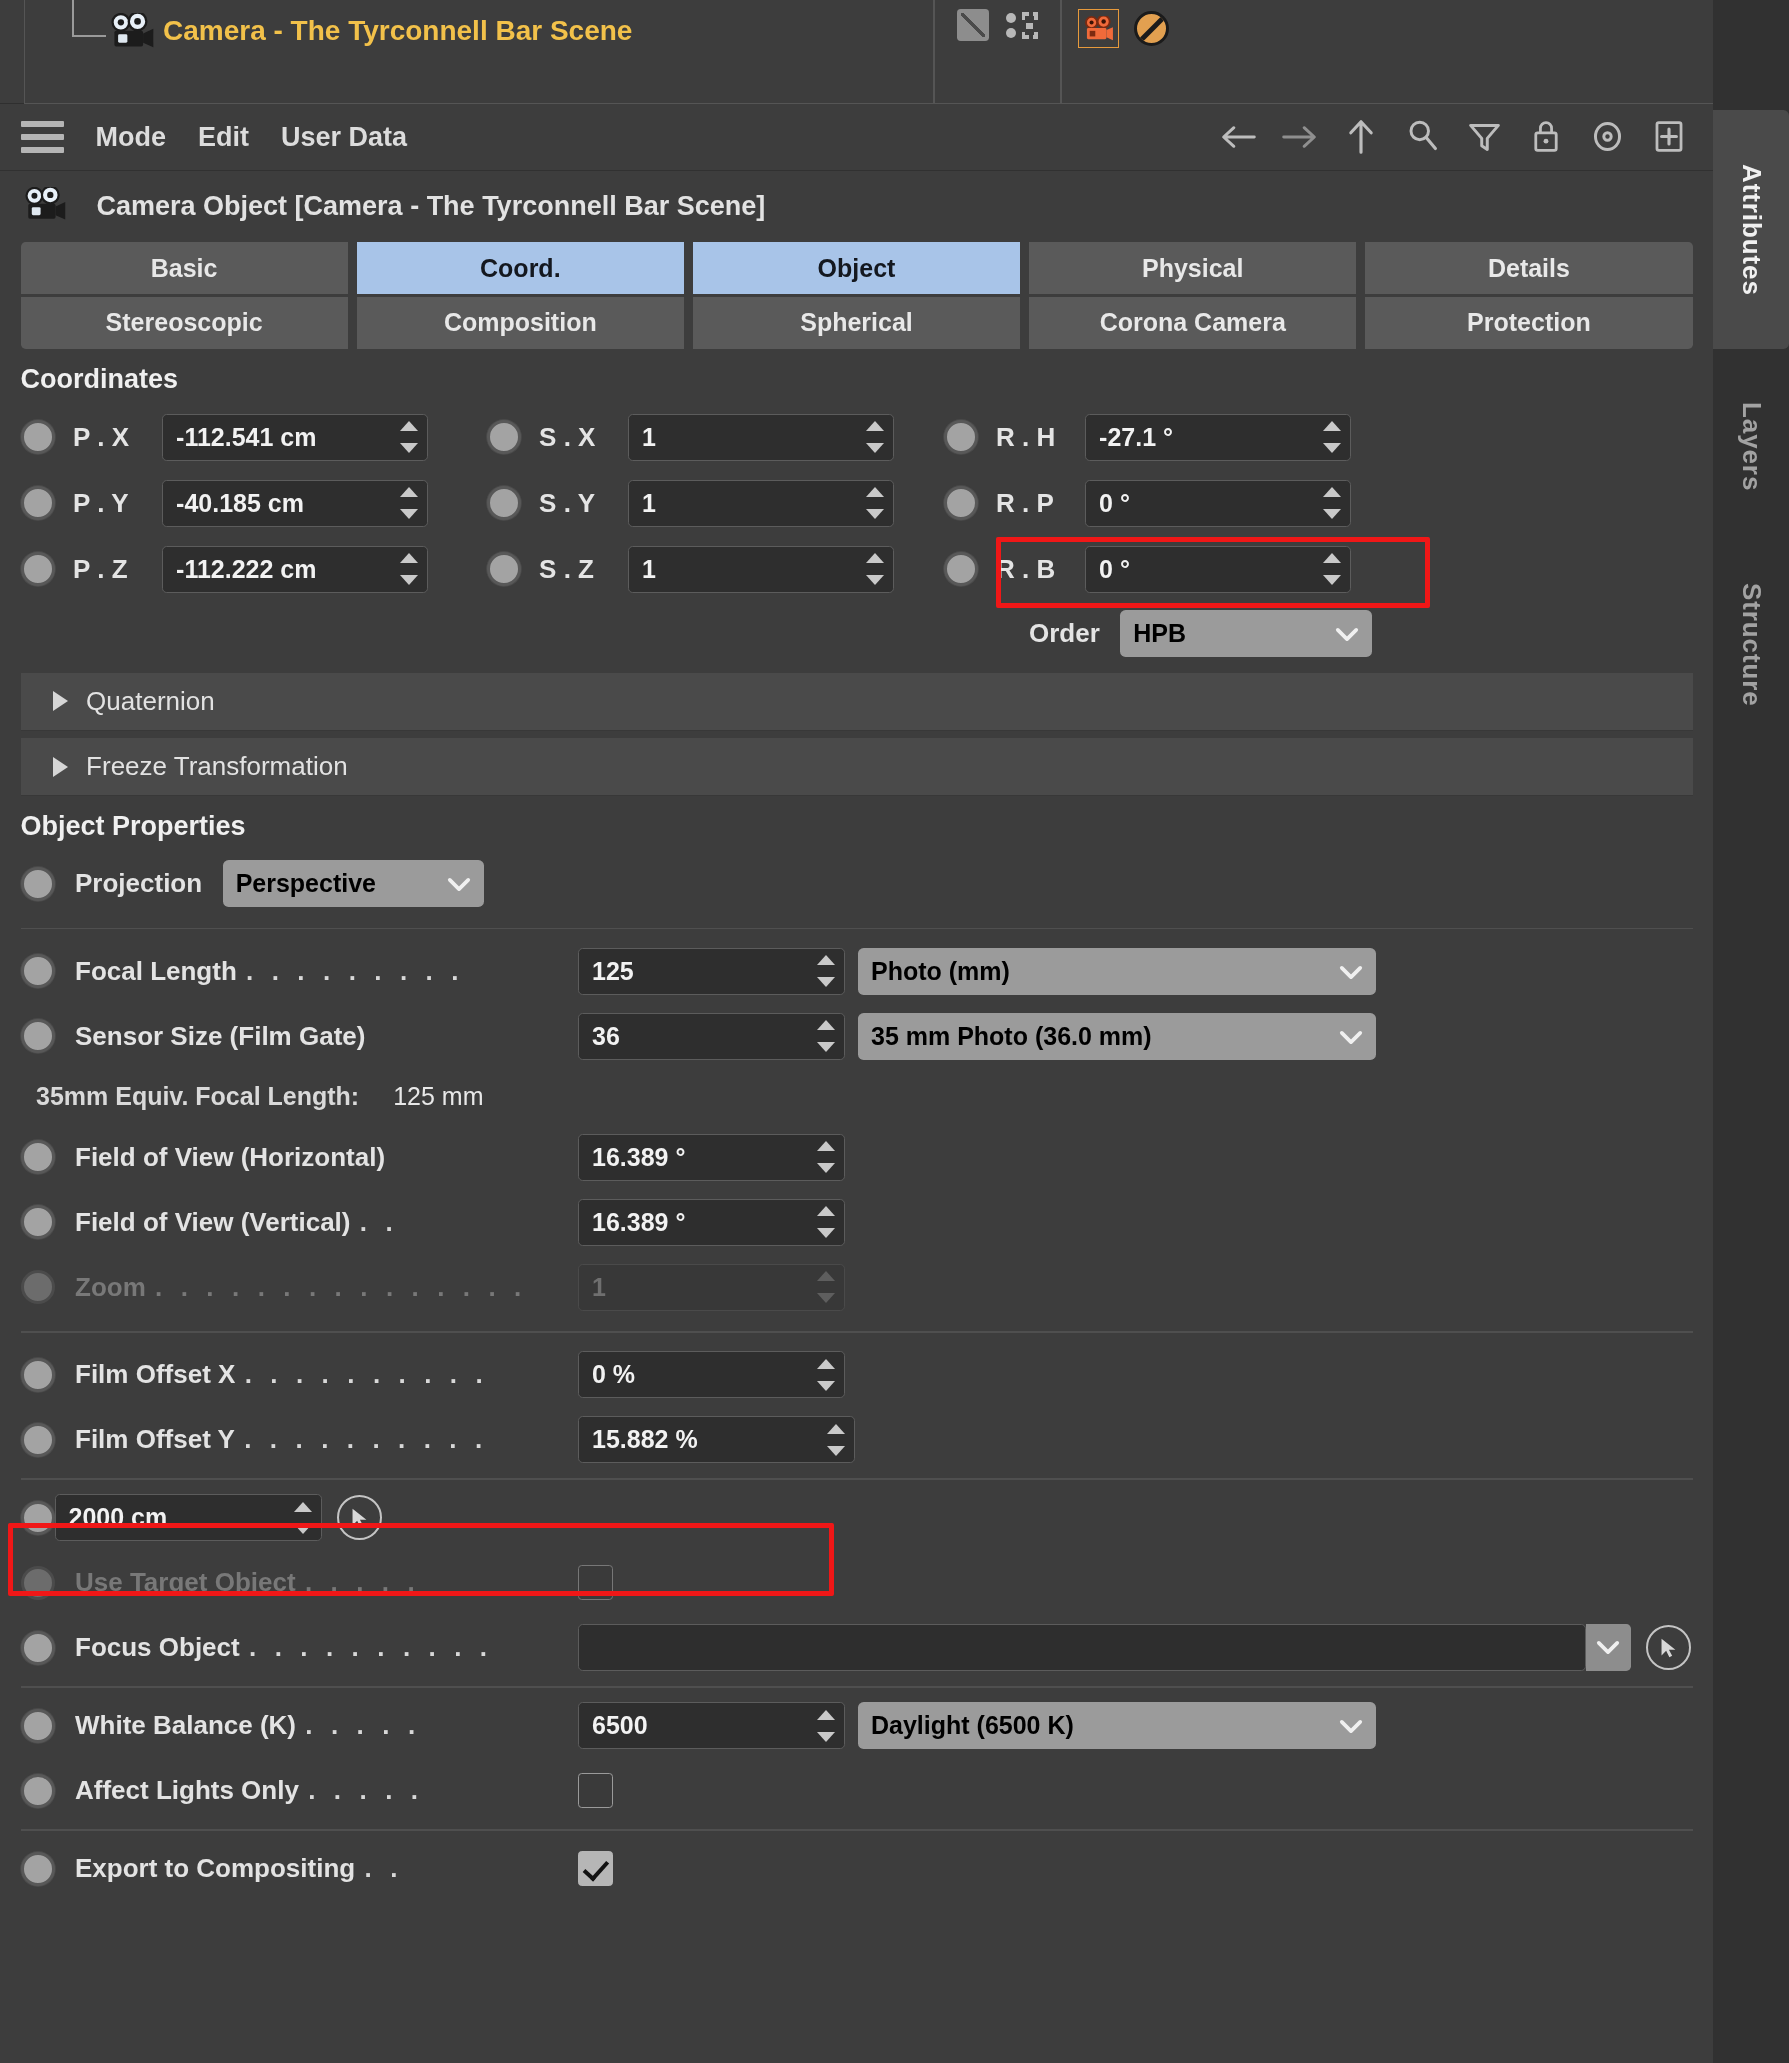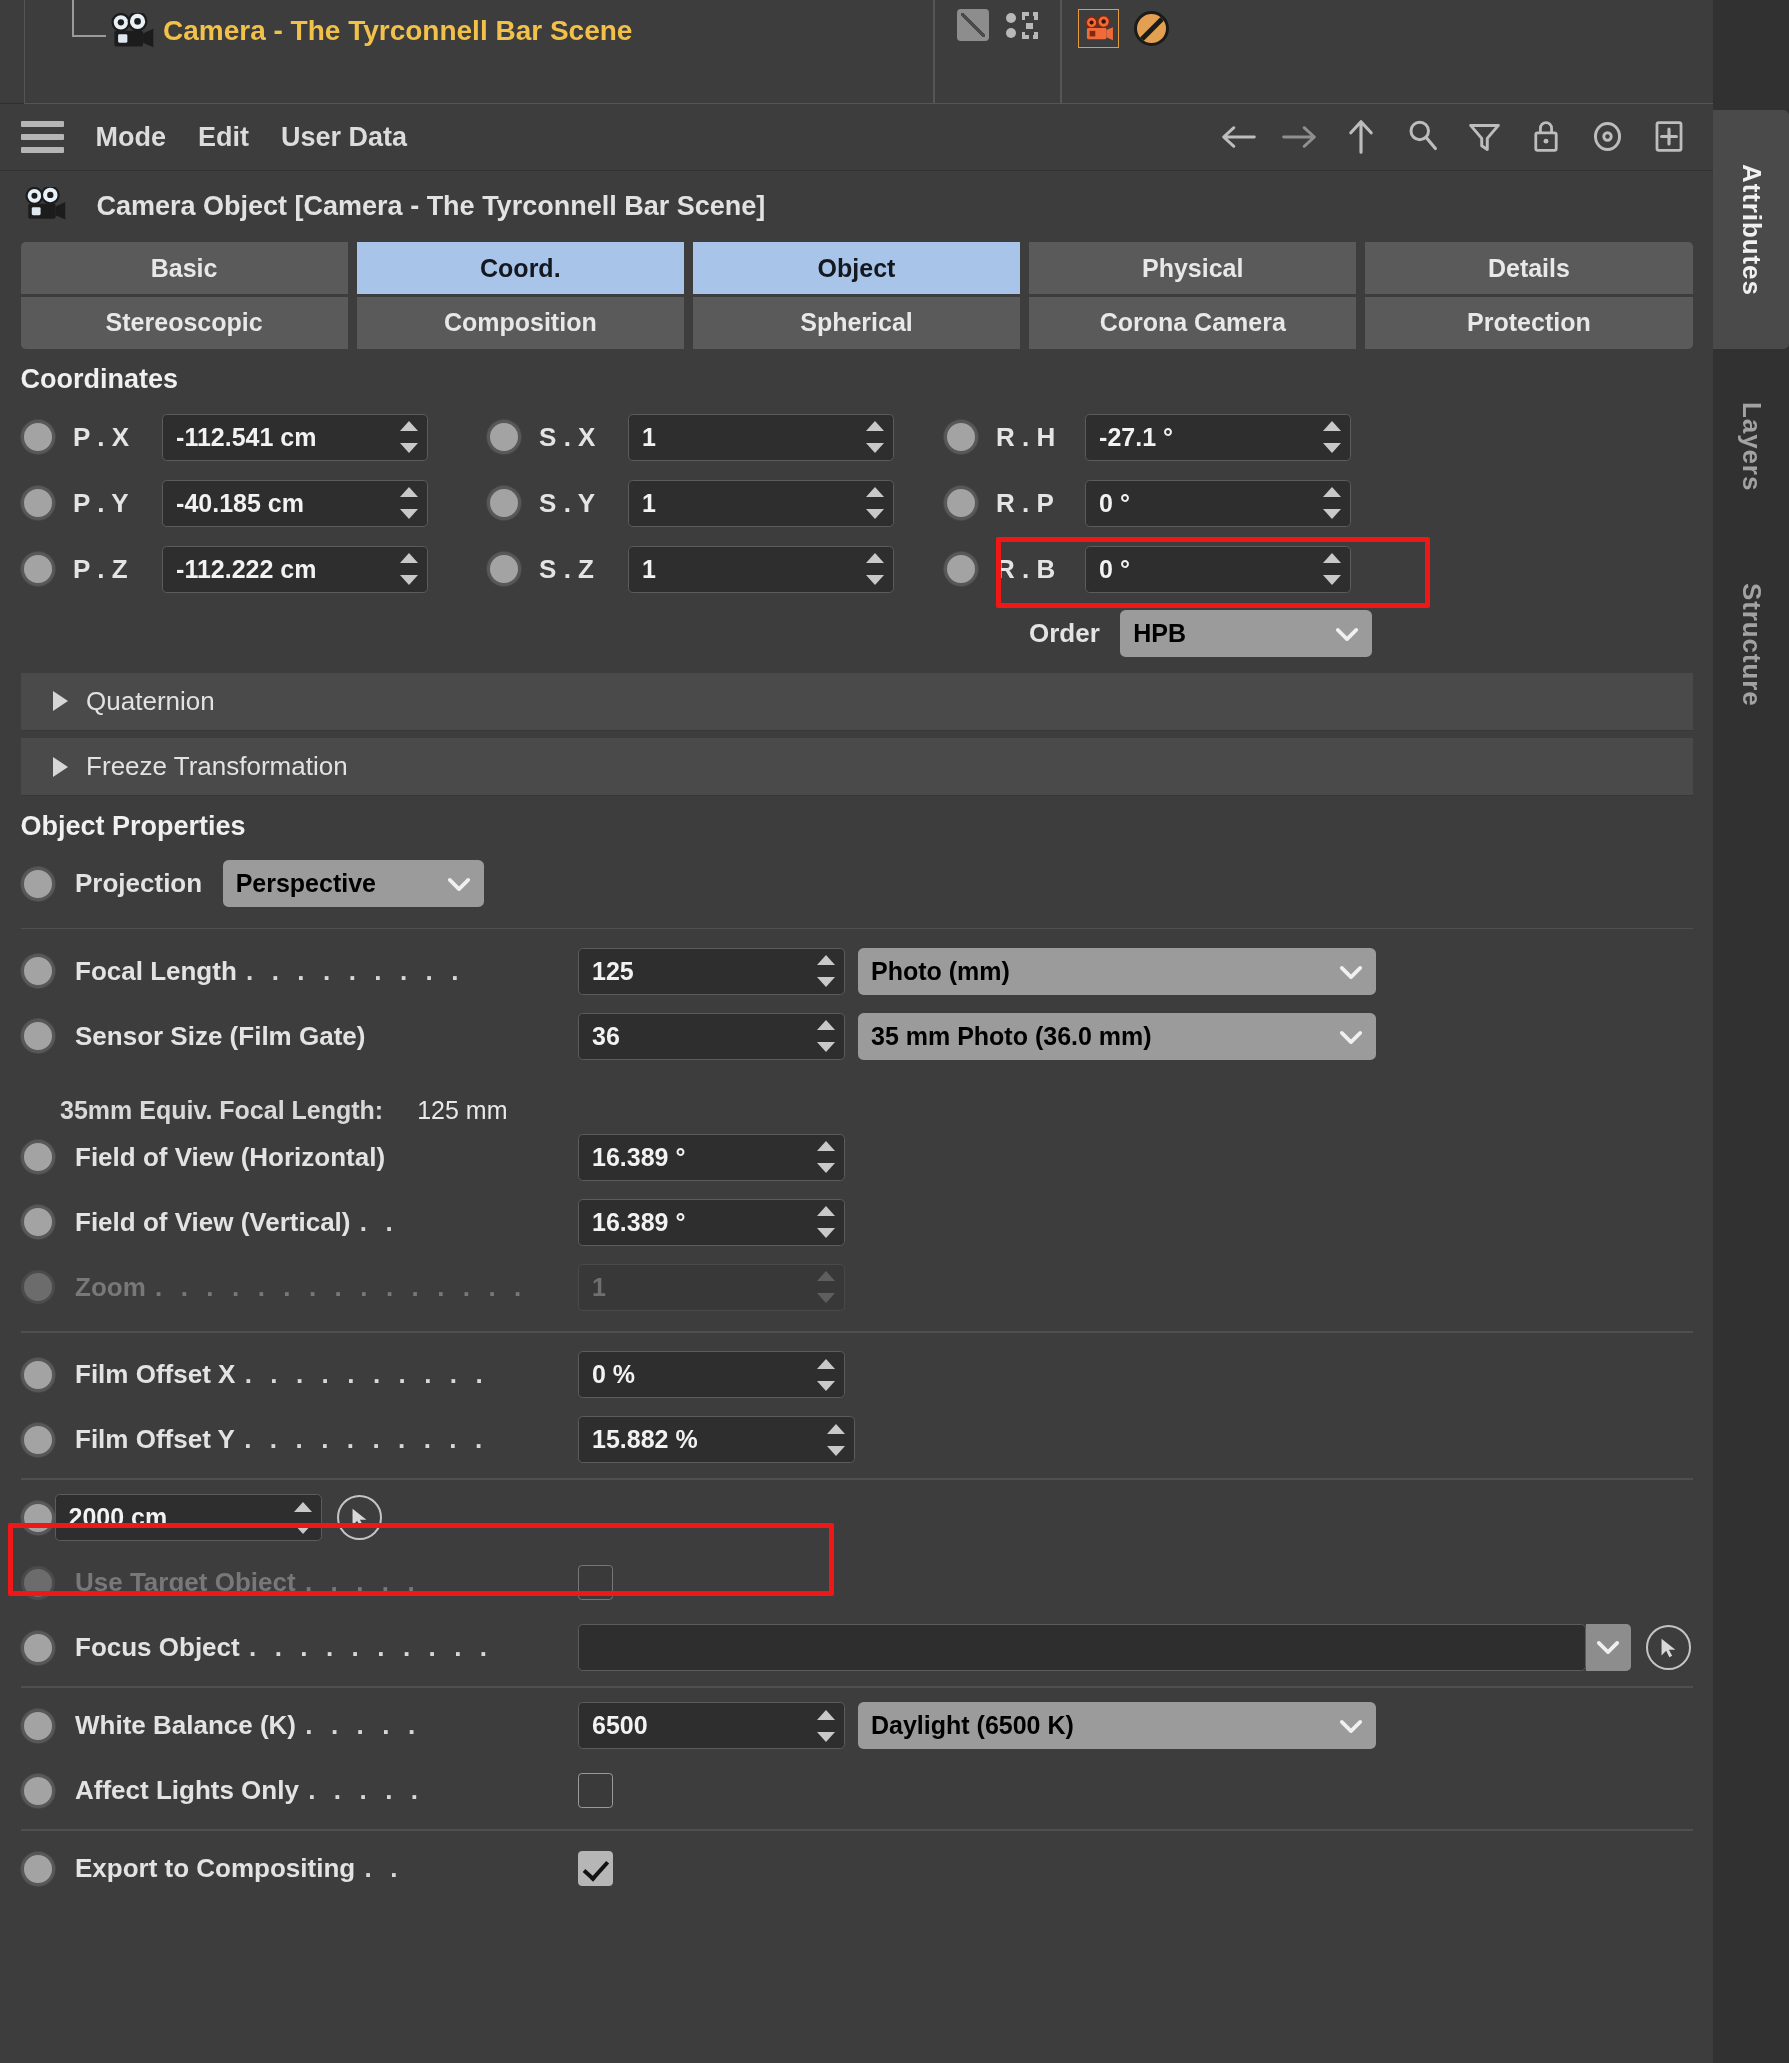--- a/index.html
+++ b/index.html
@@ -190,21 +190,21 @@
   .checkbox.dis { border-color: #777; background: #3a3a3a; }
 
   .pick {
     width: 45px; height: 45px; border-radius: 50%; border: 2.8px solid #c4c4c4;
     margin-left: 15px; display:flex; align-items:center; justify-content:center; flex:none;
   }
 
   .sep { height: 1.9px; background: #4f4f4f; margin: 11.2px 20.5px 9.3px 20.5px; }
   .sep.tight { margin: 5.6px 20.5px 5.6px 20.5px; }
 
-  .plainrow { display: flex; align-items: flex-end; height: 56px; padding-left: 60px; }
+  .plainrow { display: flex; align-items: center; height: 56px; padding-left: 36px; }
   .plainrow .k { font-size: 25px; font-weight: bold; color: #d9d9d9; }
   .plainrow .v { font-size: 25px; font-weight: normal; color: #e8e8e8; margin-left: 34px; }
 
   .objfield {
     height: 47px; background: #2e2e2e; border: 1.9px solid #5c5c5c; border-radius: 4.7px;
     flex: 1; display: flex; align-items: center;
   }
   .objchev {
     width: 45px; height: 47px; background: #8d8d8d; border-radius: 0 4.7px 4.7px 0;
     display: flex; align-items: center; justify-content: center; flex: none;

